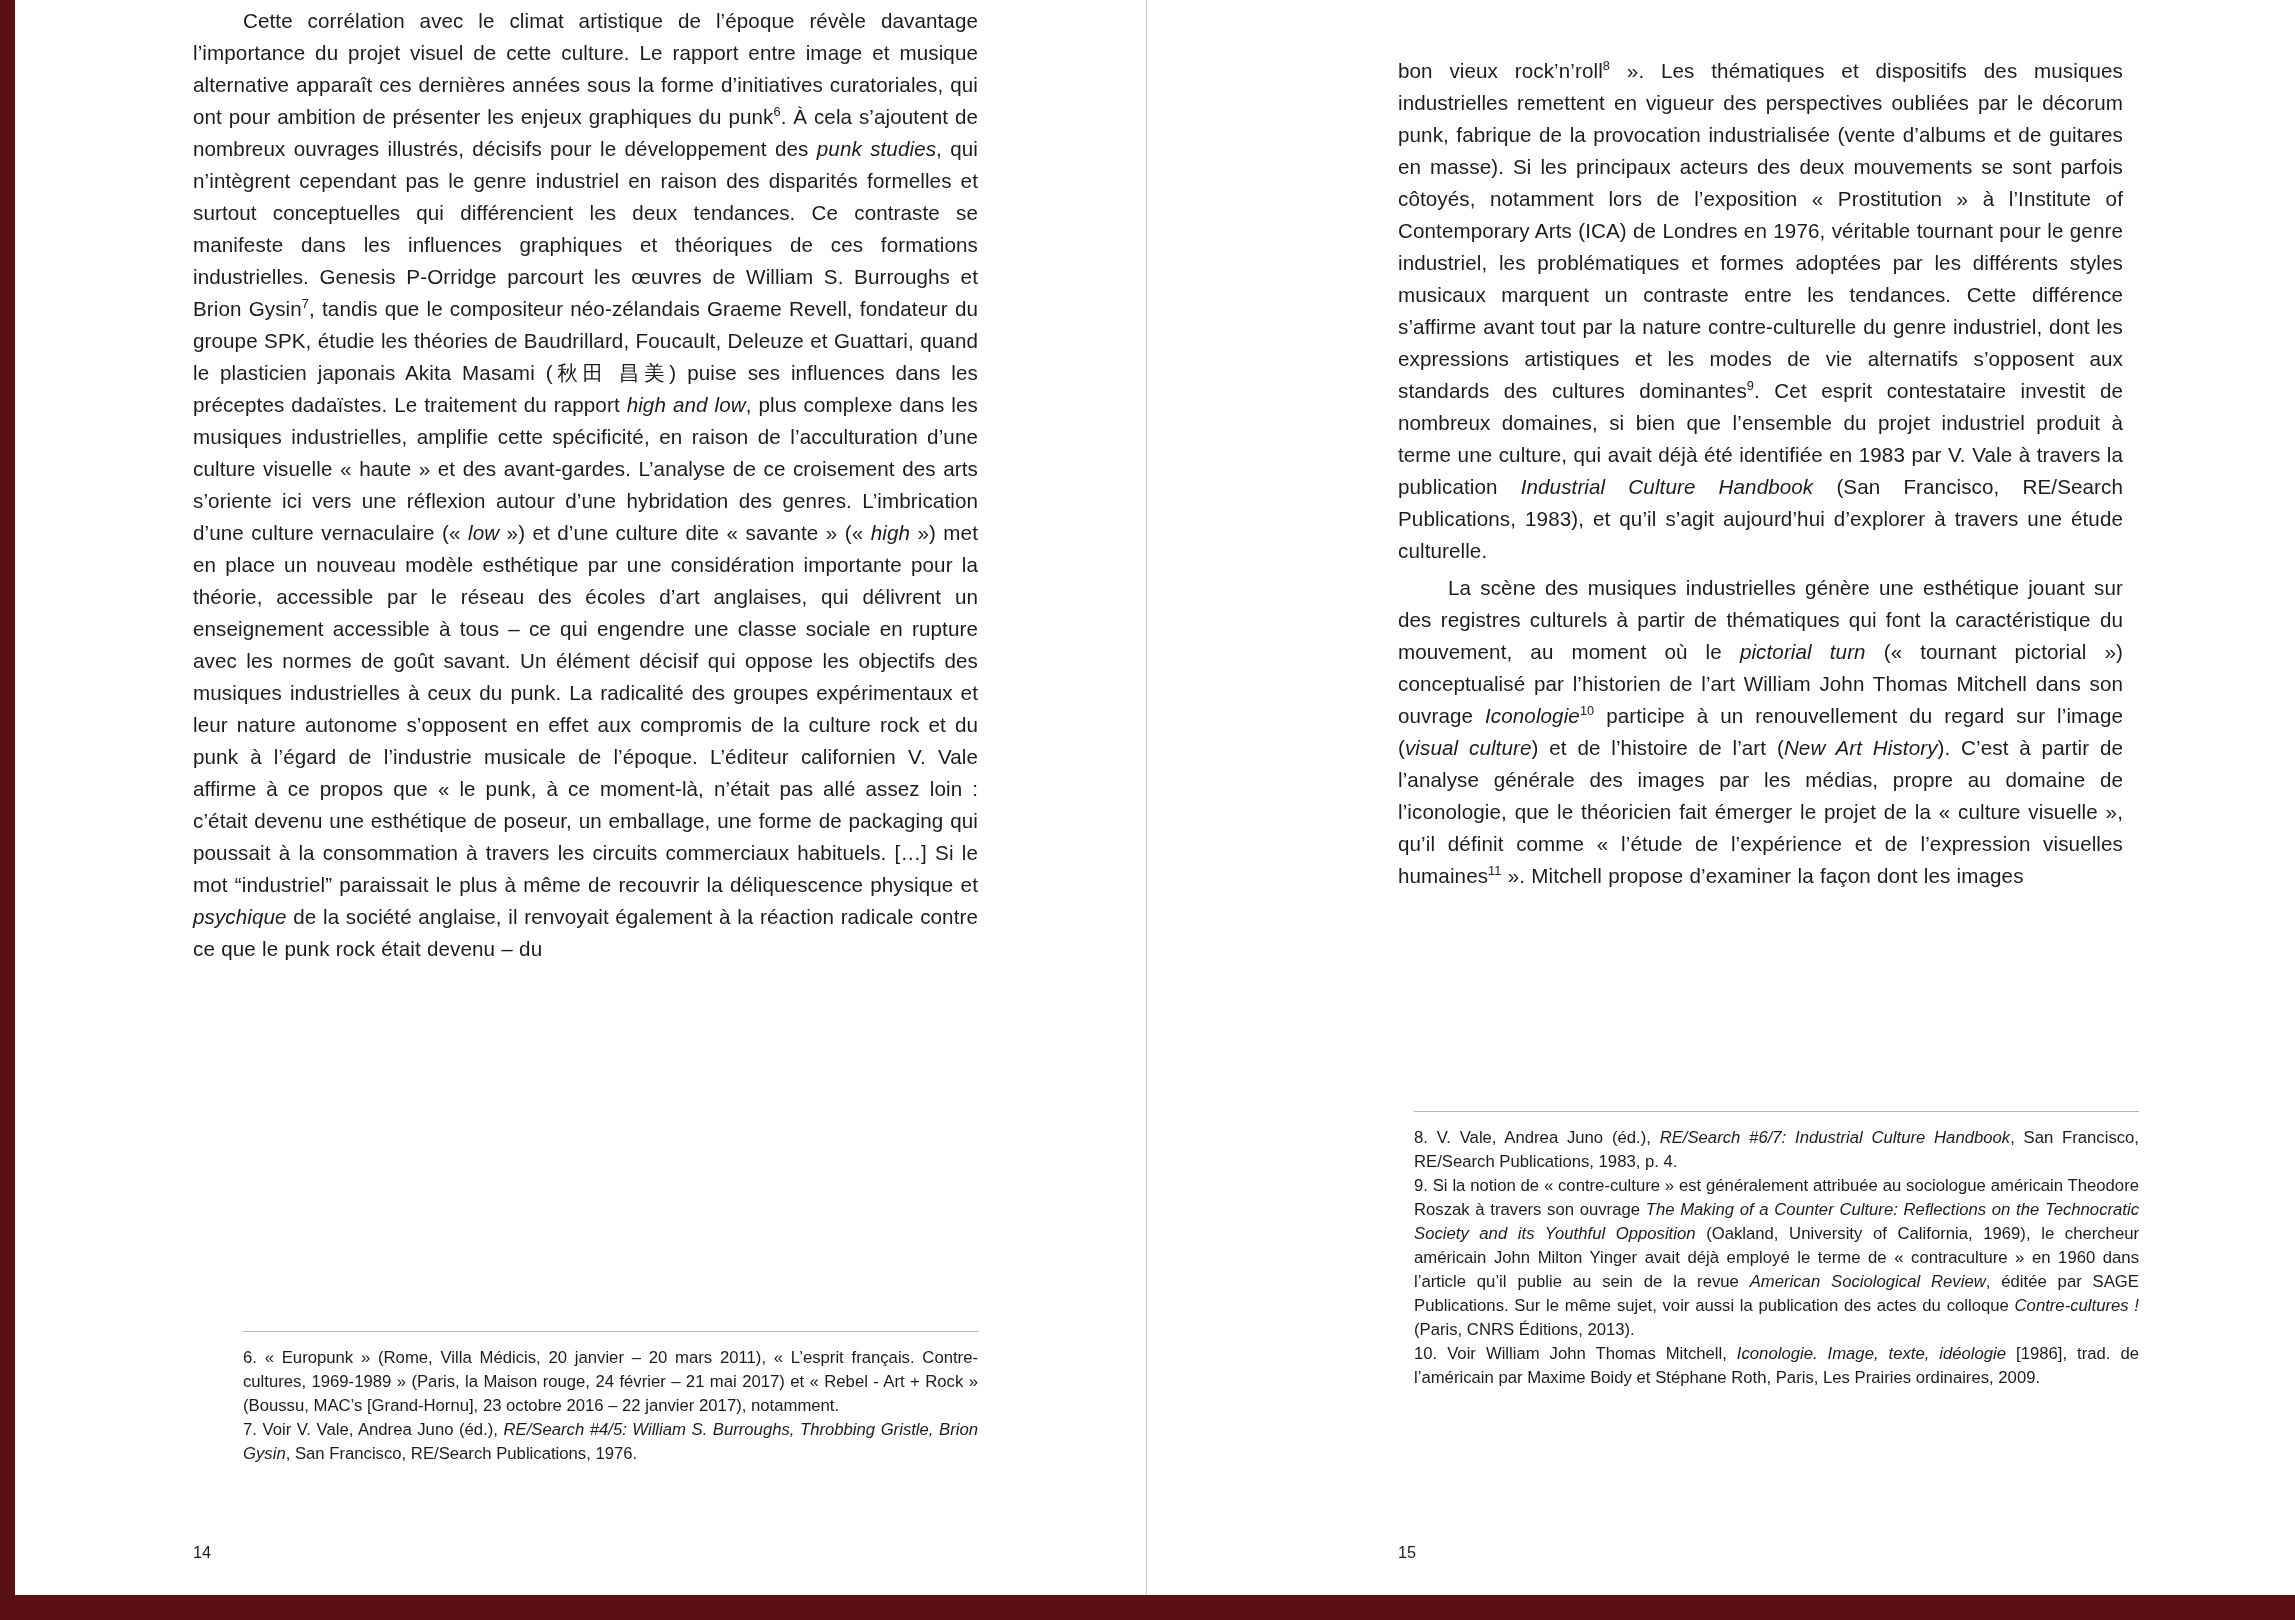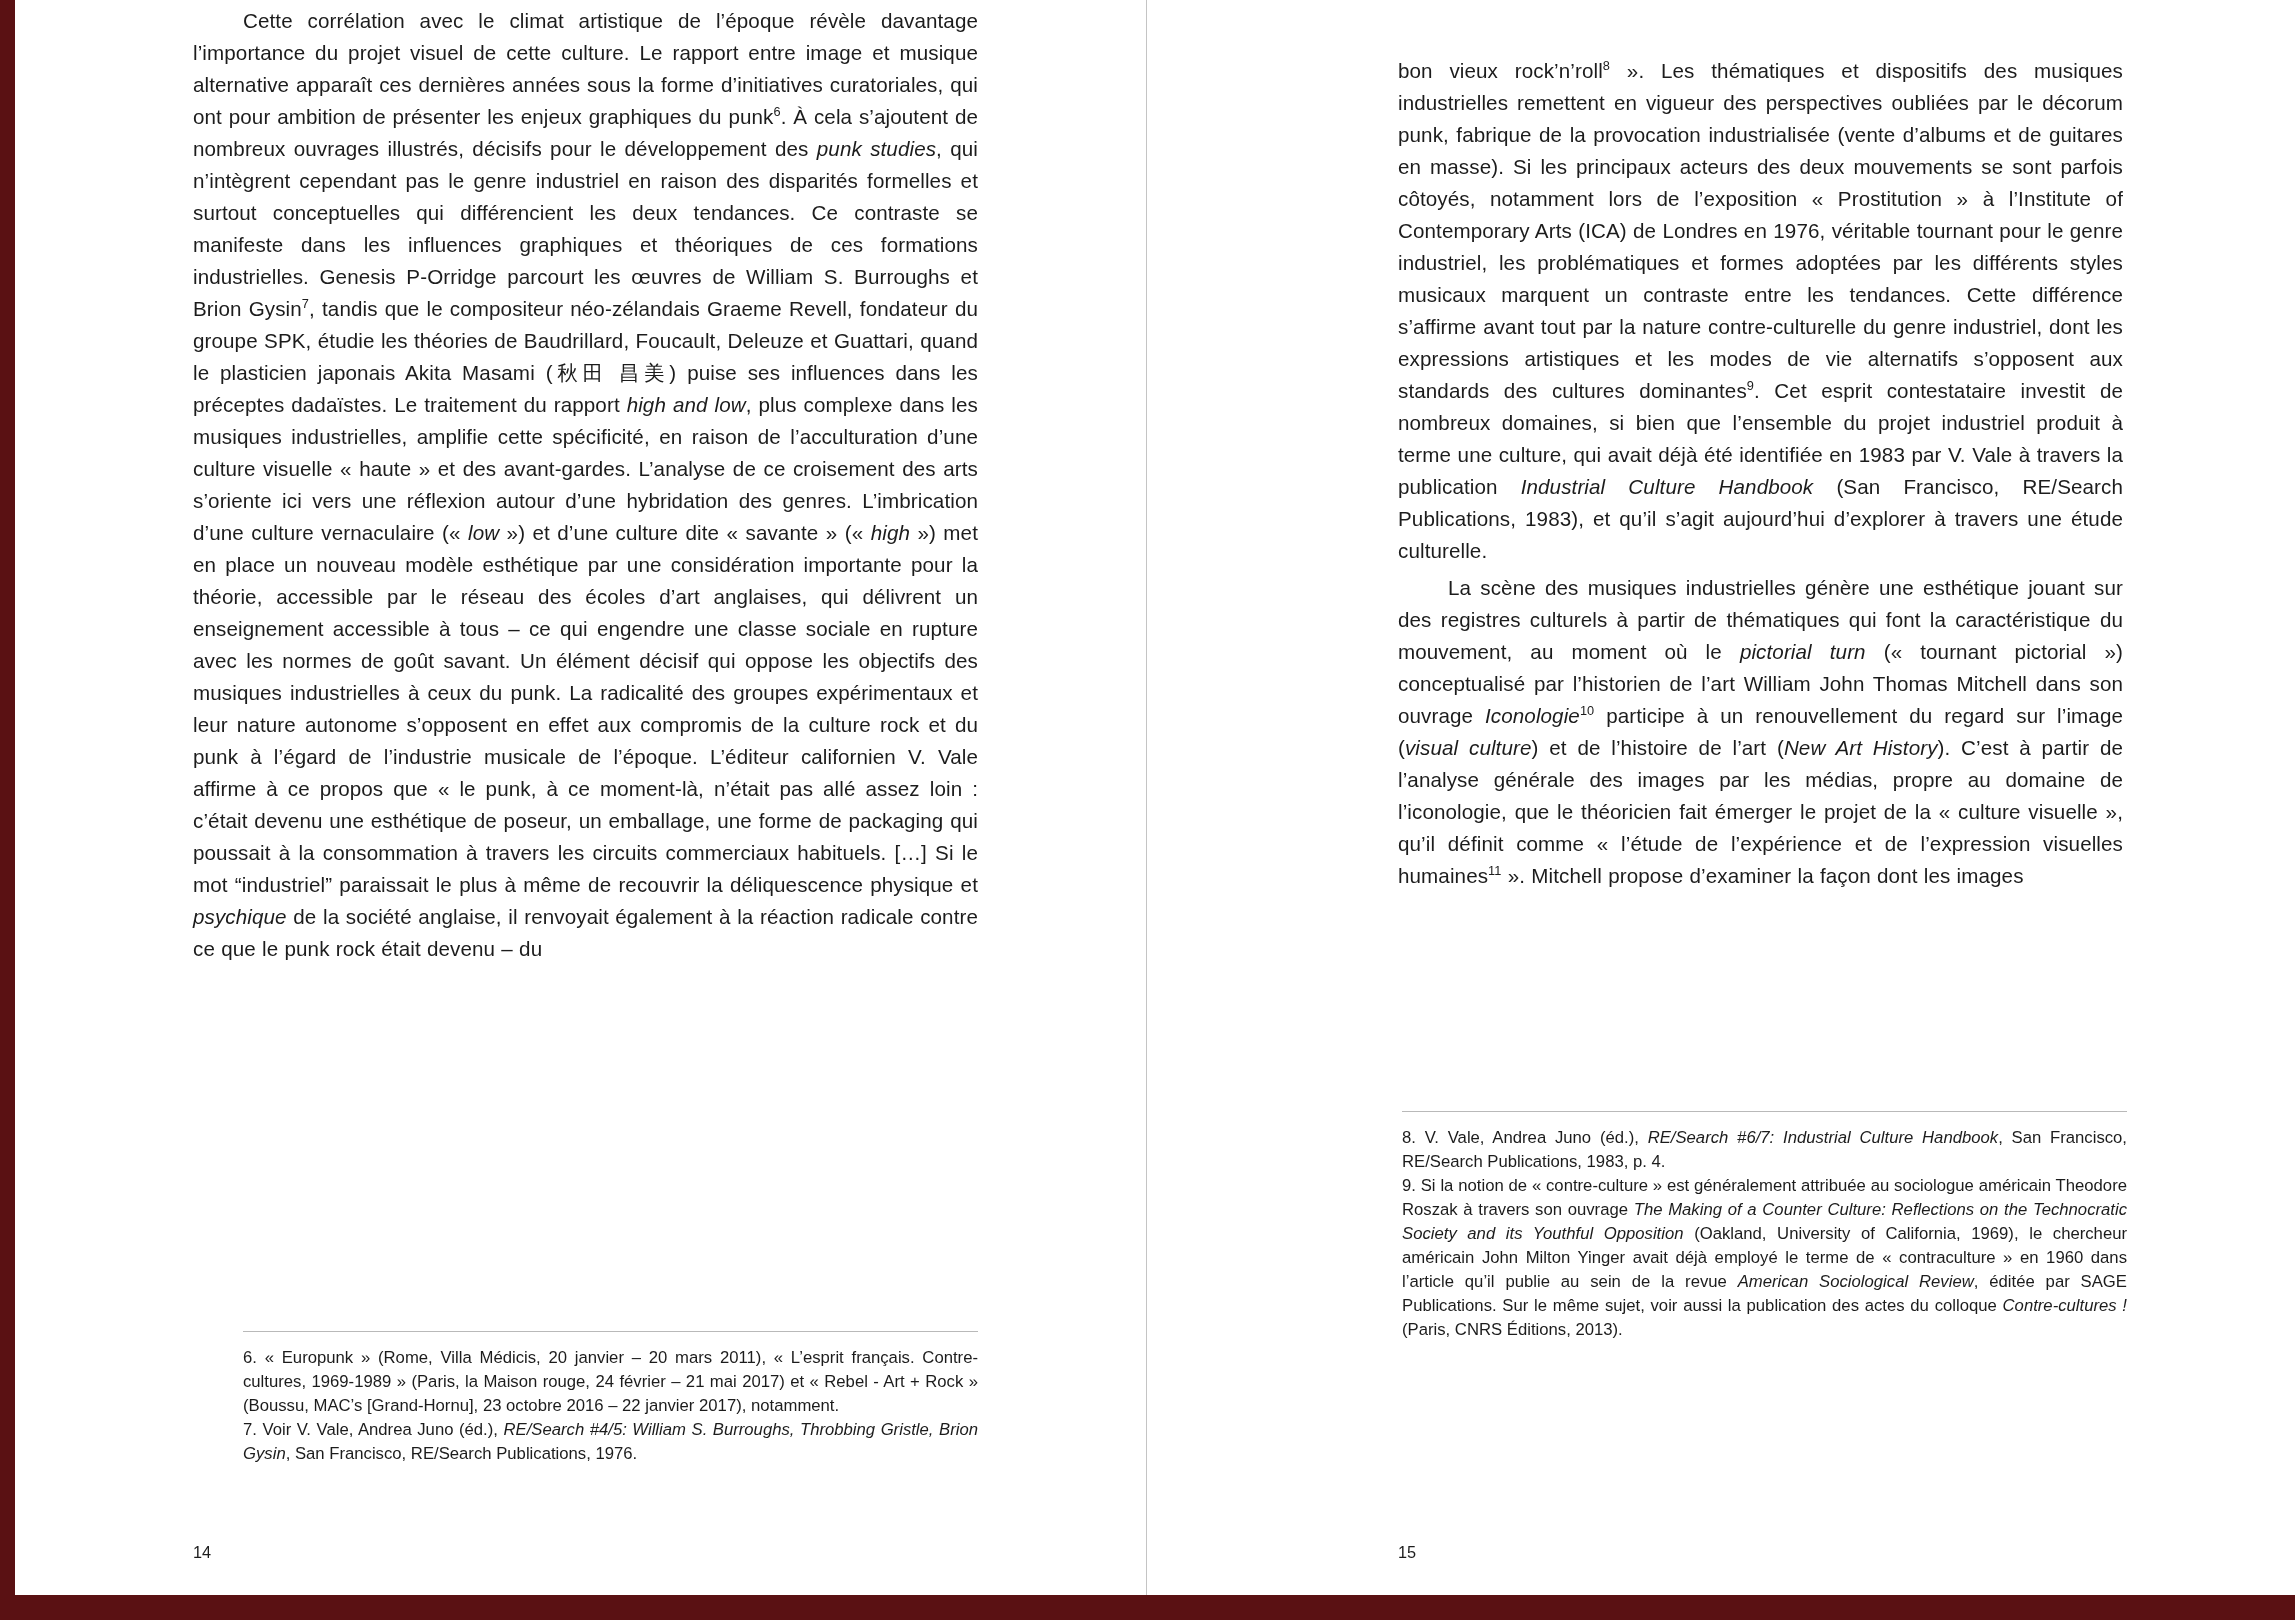--- a/index.html
+++ b/index.html
@@ -71,21 +71,21 @@
   sup { font-size: .62em; line-height: 0; vertical-align: super; }
 
   .footnotes {
     position: absolute;
     font-size: 16.7px;
     line-height: 24px;
     text-align: justify;
     hyphens: auto;
   }
   .footnotes-left  { top: 1331px; left: 50px; width: 735px; }
-  .footnotes-right { top: 1111px; left: 4px;    width: 725px; }
+  .footnotes-right { top: 1111px; left: 16px;    width: 725px; }
   .fn-rule {
     border-top: 0.9px solid #b9b9b9;
     margin-bottom: 13.7px;
   }
   .fn { margin: 0; }
 
   .folio {
     position: absolute;
     top: 1543px;
     left: 0;
@@ -112,18 +112,19 @@
     <div class="folio">14</div>
   </div>
 
   <div class="page page-right">
     <p class="body-par mt-page"><span>bon vieux rock’n’roll</span><sup>8</sup><span> ». Les thématiques et dispositifs des musiques industrielles remettent en vigueur des perspectives oubliées par le décorum punk, fabrique de la provocation industrialisée (vente d’albums et de guitares en masse). Si les principaux acteurs des deux mouvements se sont parfois côtoyés, notamment lors de l’exposition « Prostitution » à l’Institute of Contemporary Arts (ICA) de Londres en 1976, véritable tournant pour le genre industriel, les problématiques et formes adoptées par les différents styles musicaux marquent un contraste entre les tendances. Cette différence s’affirme avant tout par la nature contre-culturelle du genre industriel, dont les expressions artistiques et les modes de vie alternatifs s’opposent aux standards des cultures dominantes</span><sup>9</sup><span>. Cet esprit contestataire investit de nombreux domaines, si bien que l’ensemble du projet industriel produit à terme une culture, qui avait déjà été identifiée en 1983 par V. Vale à travers la publication </span><i>Industrial Culture Handbook</i><span> (San Francisco, RE/Search Publications, 1983), et qu’il s’agit aujourd’hui d’explorer à travers une étude culturelle.</span></p>
     <p class="body-par indent"><span>La scène des musiques industrielles génère une esthétique jouant sur des registres culturels à partir de thématiques qui font la caractéristique du mouvement, au moment où le </span><i>pictorial turn</i><span> (« tournant pictorial ») conceptualisé par l’historien de l’art William John Thomas Mitchell dans son ouvrage </span><i>Iconologie</i><sup>10</sup><span> participe à un renouvellement du regard sur l’image (</span><i>visual culture</i><span>) et de l’histoire de l’art (</span><i>New Art History</i><span>). C’est à partir de l’analyse générale des images par les médias, propre au domaine de l’iconologie, que le théoricien fait émerger le projet de la « culture visuelle », qu’il définit comme « l’étude de l’expérience et de l’expression visuelles humaines</span><sup>11</sup><span> ». Mitchell propose d’examiner la façon dont les images</span></p>
     <div class="footnotes footnotes-right">
       <div class="fn-rule"></div>
       <p class="fn"><span>8. V. Vale, Andrea Juno (éd.), </span><i>RE/Search #6/7: Industrial Culture Handbook</i><span>, San Francisco, RE/Search Publications, 1983, p. 4.</span></p>
       <p class="fn"><span>9. Si la notion de « contre-culture » est généralement attribuée au sociologue américain Theodore Roszak à travers son ouvrage </span><i>The Making of a Counter Culture: Reflections on the Technocratic Society and its Youthful Opposition</i><span> (Oakland, University of California, 1969), le chercheur américain John Milton Yinger avait déjà employé le terme de « contraculture » en 1960 dans l’article qu’il publie au sein de la revue </span><i>American Sociological Review</i><span>, éditée par SAGE Publications. Sur le même sujet, voir aussi la publication des actes du colloque </span><i>Contre-cultures !</i><span> (Paris, CNRS Éditions, 2013).</span></p>
+      <p class="fn"><span>10. Voir William John Thomas Mitchell, </span><i>Iconologie. Image, texte, idéologie</i><span> [1986], trad. de l’américain par Maxime Boidy et Stéphane Roth, Paris, Les Prairies ordinaires, 2009.</span></p>
     </div>
     <div class="folio">15</div>
   </div>
 
 </div>
 
 
 </body></html>

